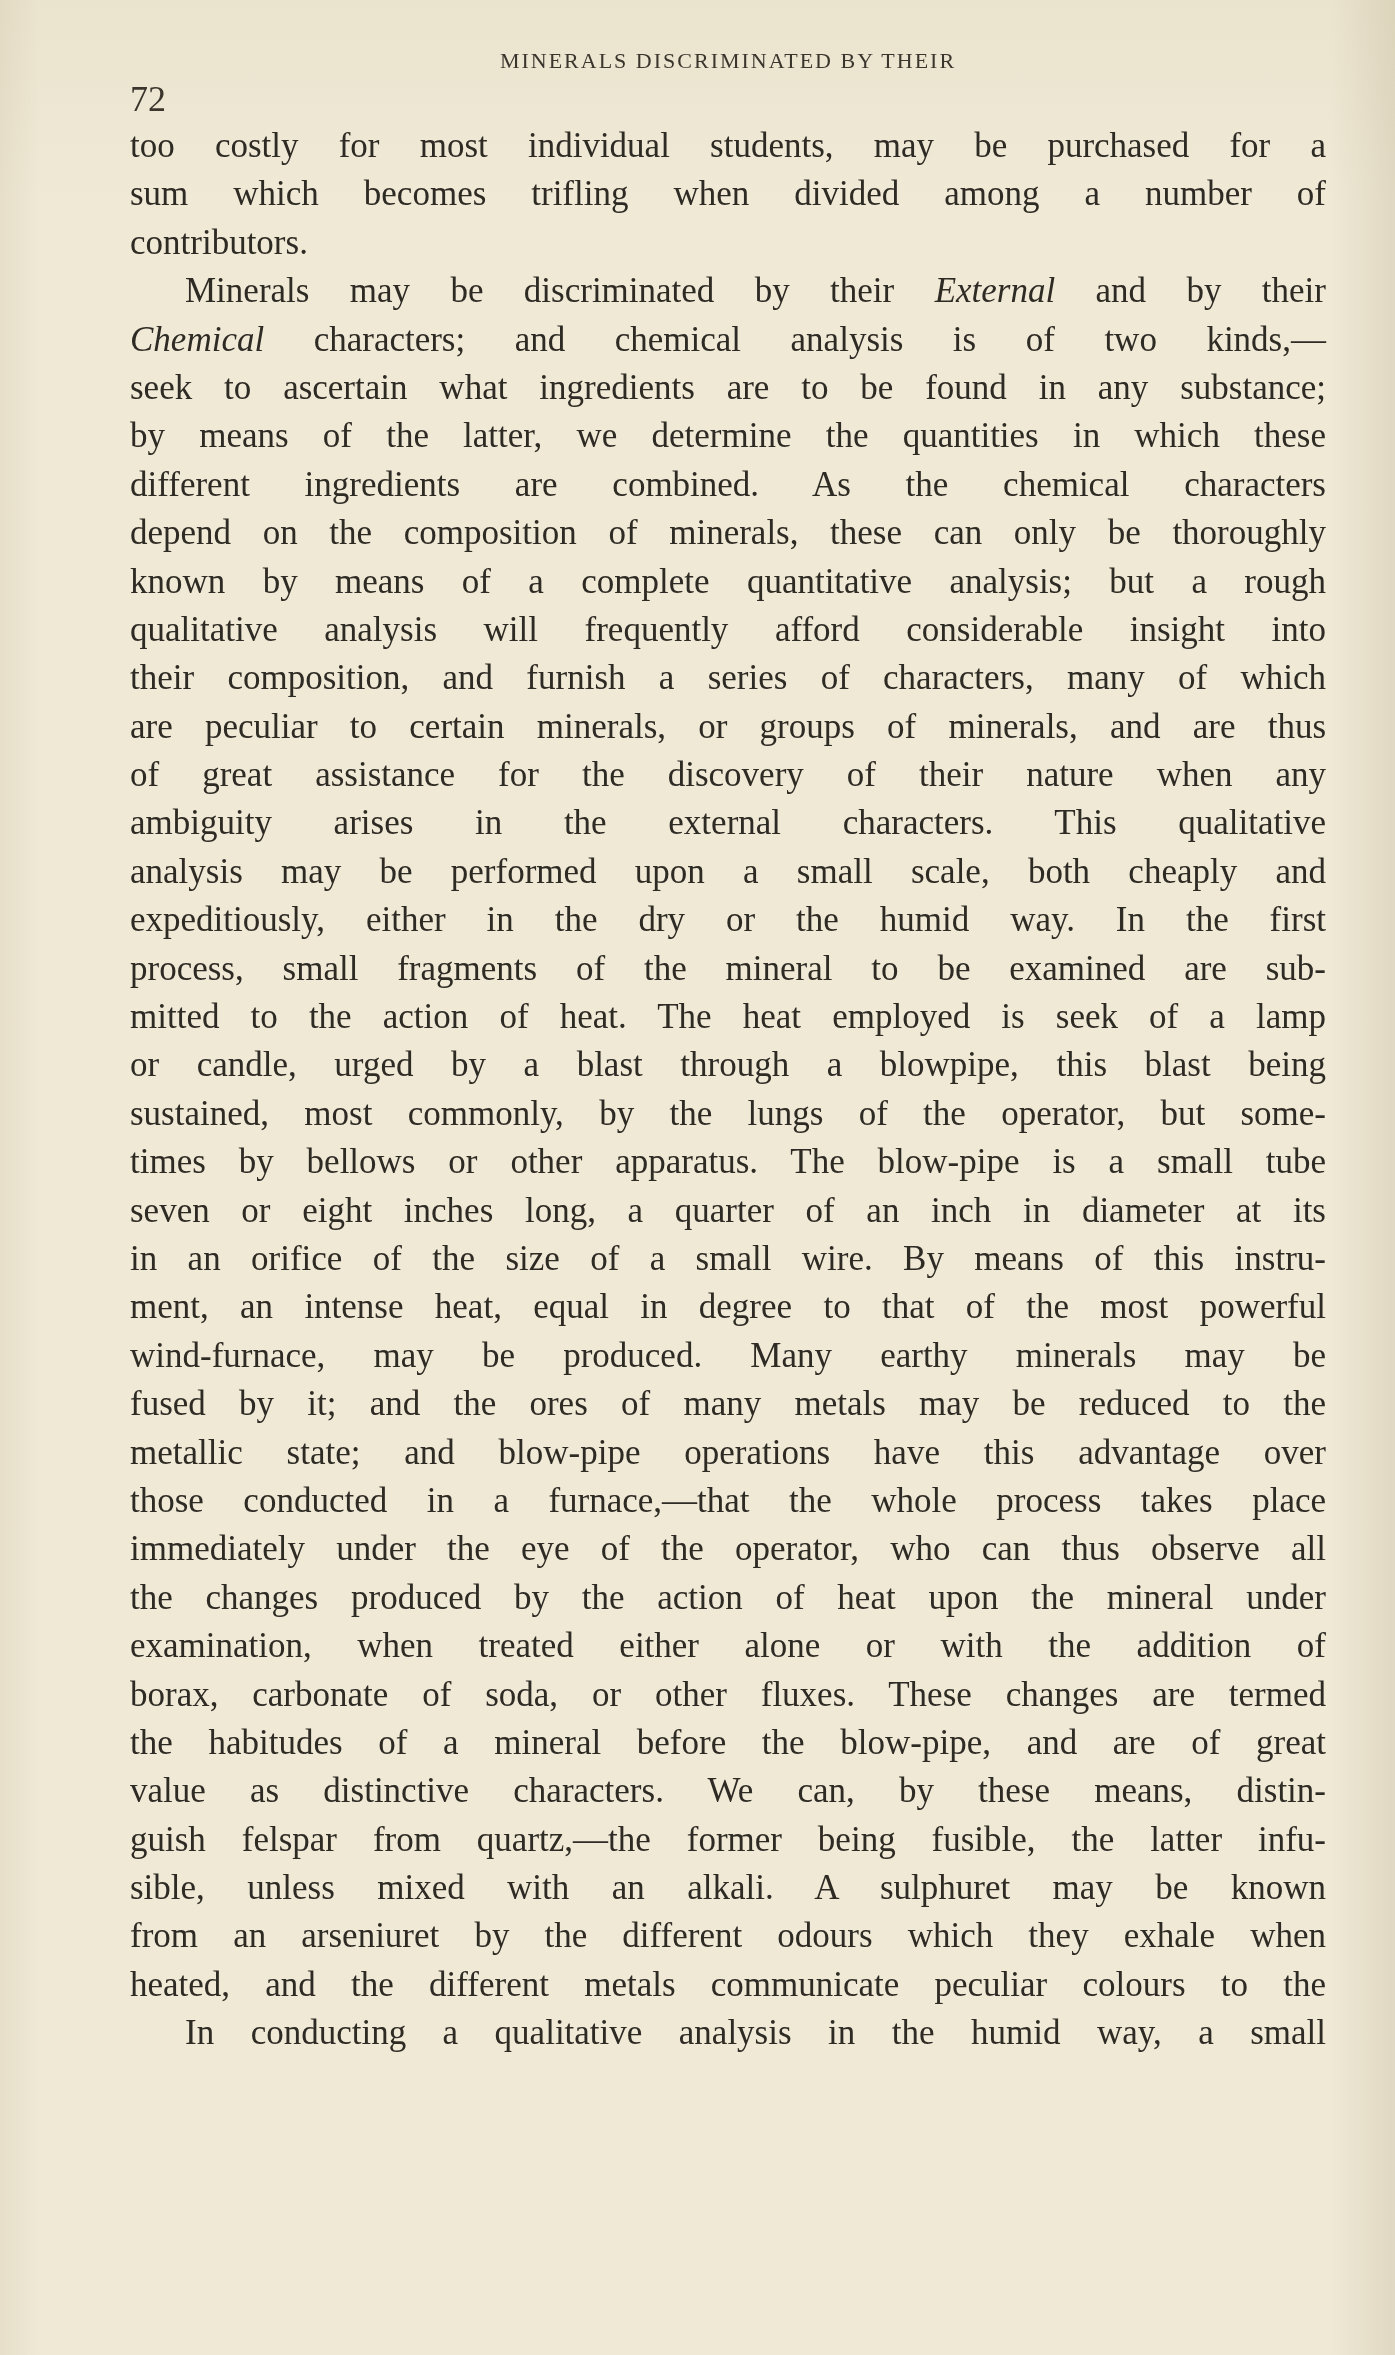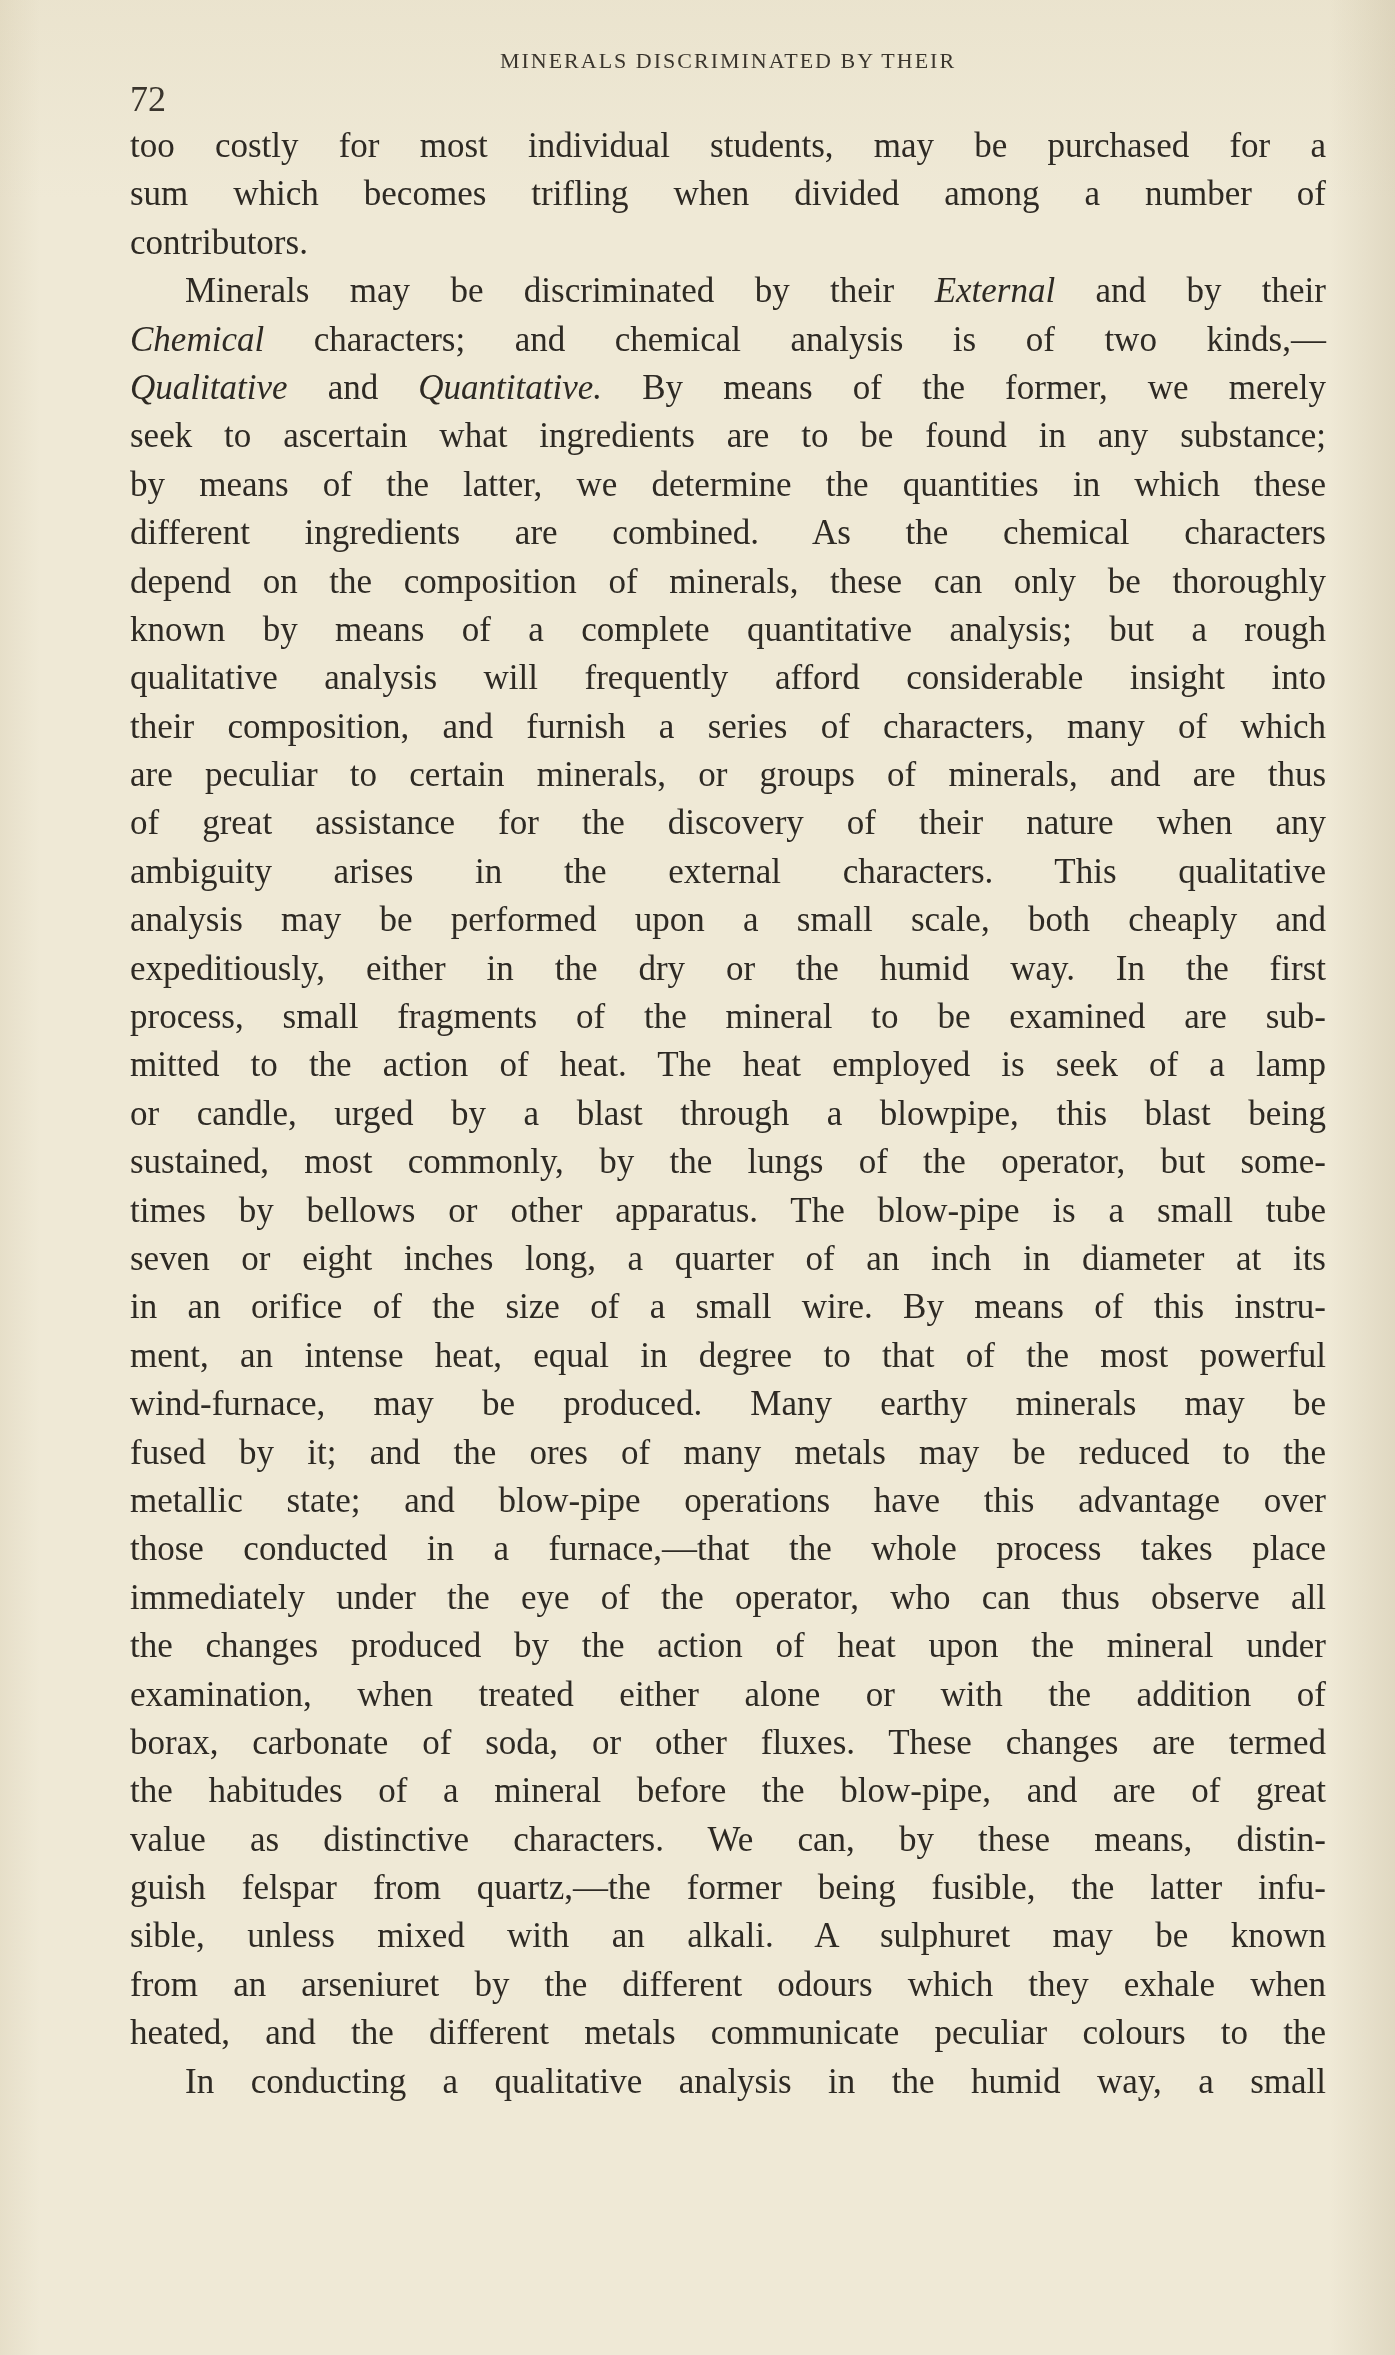--- a/index.html
+++ b/index.html
@@ -80,21 +80,20 @@
   <div class="running-head">
     <span class="page-number">72</span>
     <span class="running-title">MINERALS DISCRIMINATED BY THEIR</span>
   </div>
   <div class="body-text" id="body-text">
       <span class="line">too costly for most individual students, may be purchased for a</span>
       <span class="line">sum which becomes trifling when divided among a number of</span>
       <span class="line last">contributors.</span>
       <span class="line indent"><span>Minerals may be discriminated by their </span><em>External</em><span> and by their</span></span>
       <span class="line"><em>Chemical</em><span> characters; and chemical analysis is of two kinds,—</span></span>
-      <span class="line"><em>Qualitative</em><span> and </span><em>Quantitative.</em><span>  By means of the former, we merely</span></span>
       <span class="line">seek to ascertain what ingredients are to be found in any substance;</span>
       <span class="line">by means of the latter, we determine the quantities in which these</span>
       <span class="line">different ingredients are combined.  As the chemical characters</span>
       <span class="line">depend on the composition of minerals, these can only be thoroughly</span>
       <span class="line">known by means of a complete quantitative analysis; but a rough</span>
       <span class="line">qualitative analysis will frequently afford considerable insight into</span>
       <span class="line">their composition, and furnish a series of characters, many of which</span>
       <span class="line">are peculiar to certain minerals, or groups of minerals, and are thus</span>
       <span class="line">of great assistance for the discovery of their nature when any</span>
       <span class="line">ambiguity arises in the external characters.  This qualitative</span>

